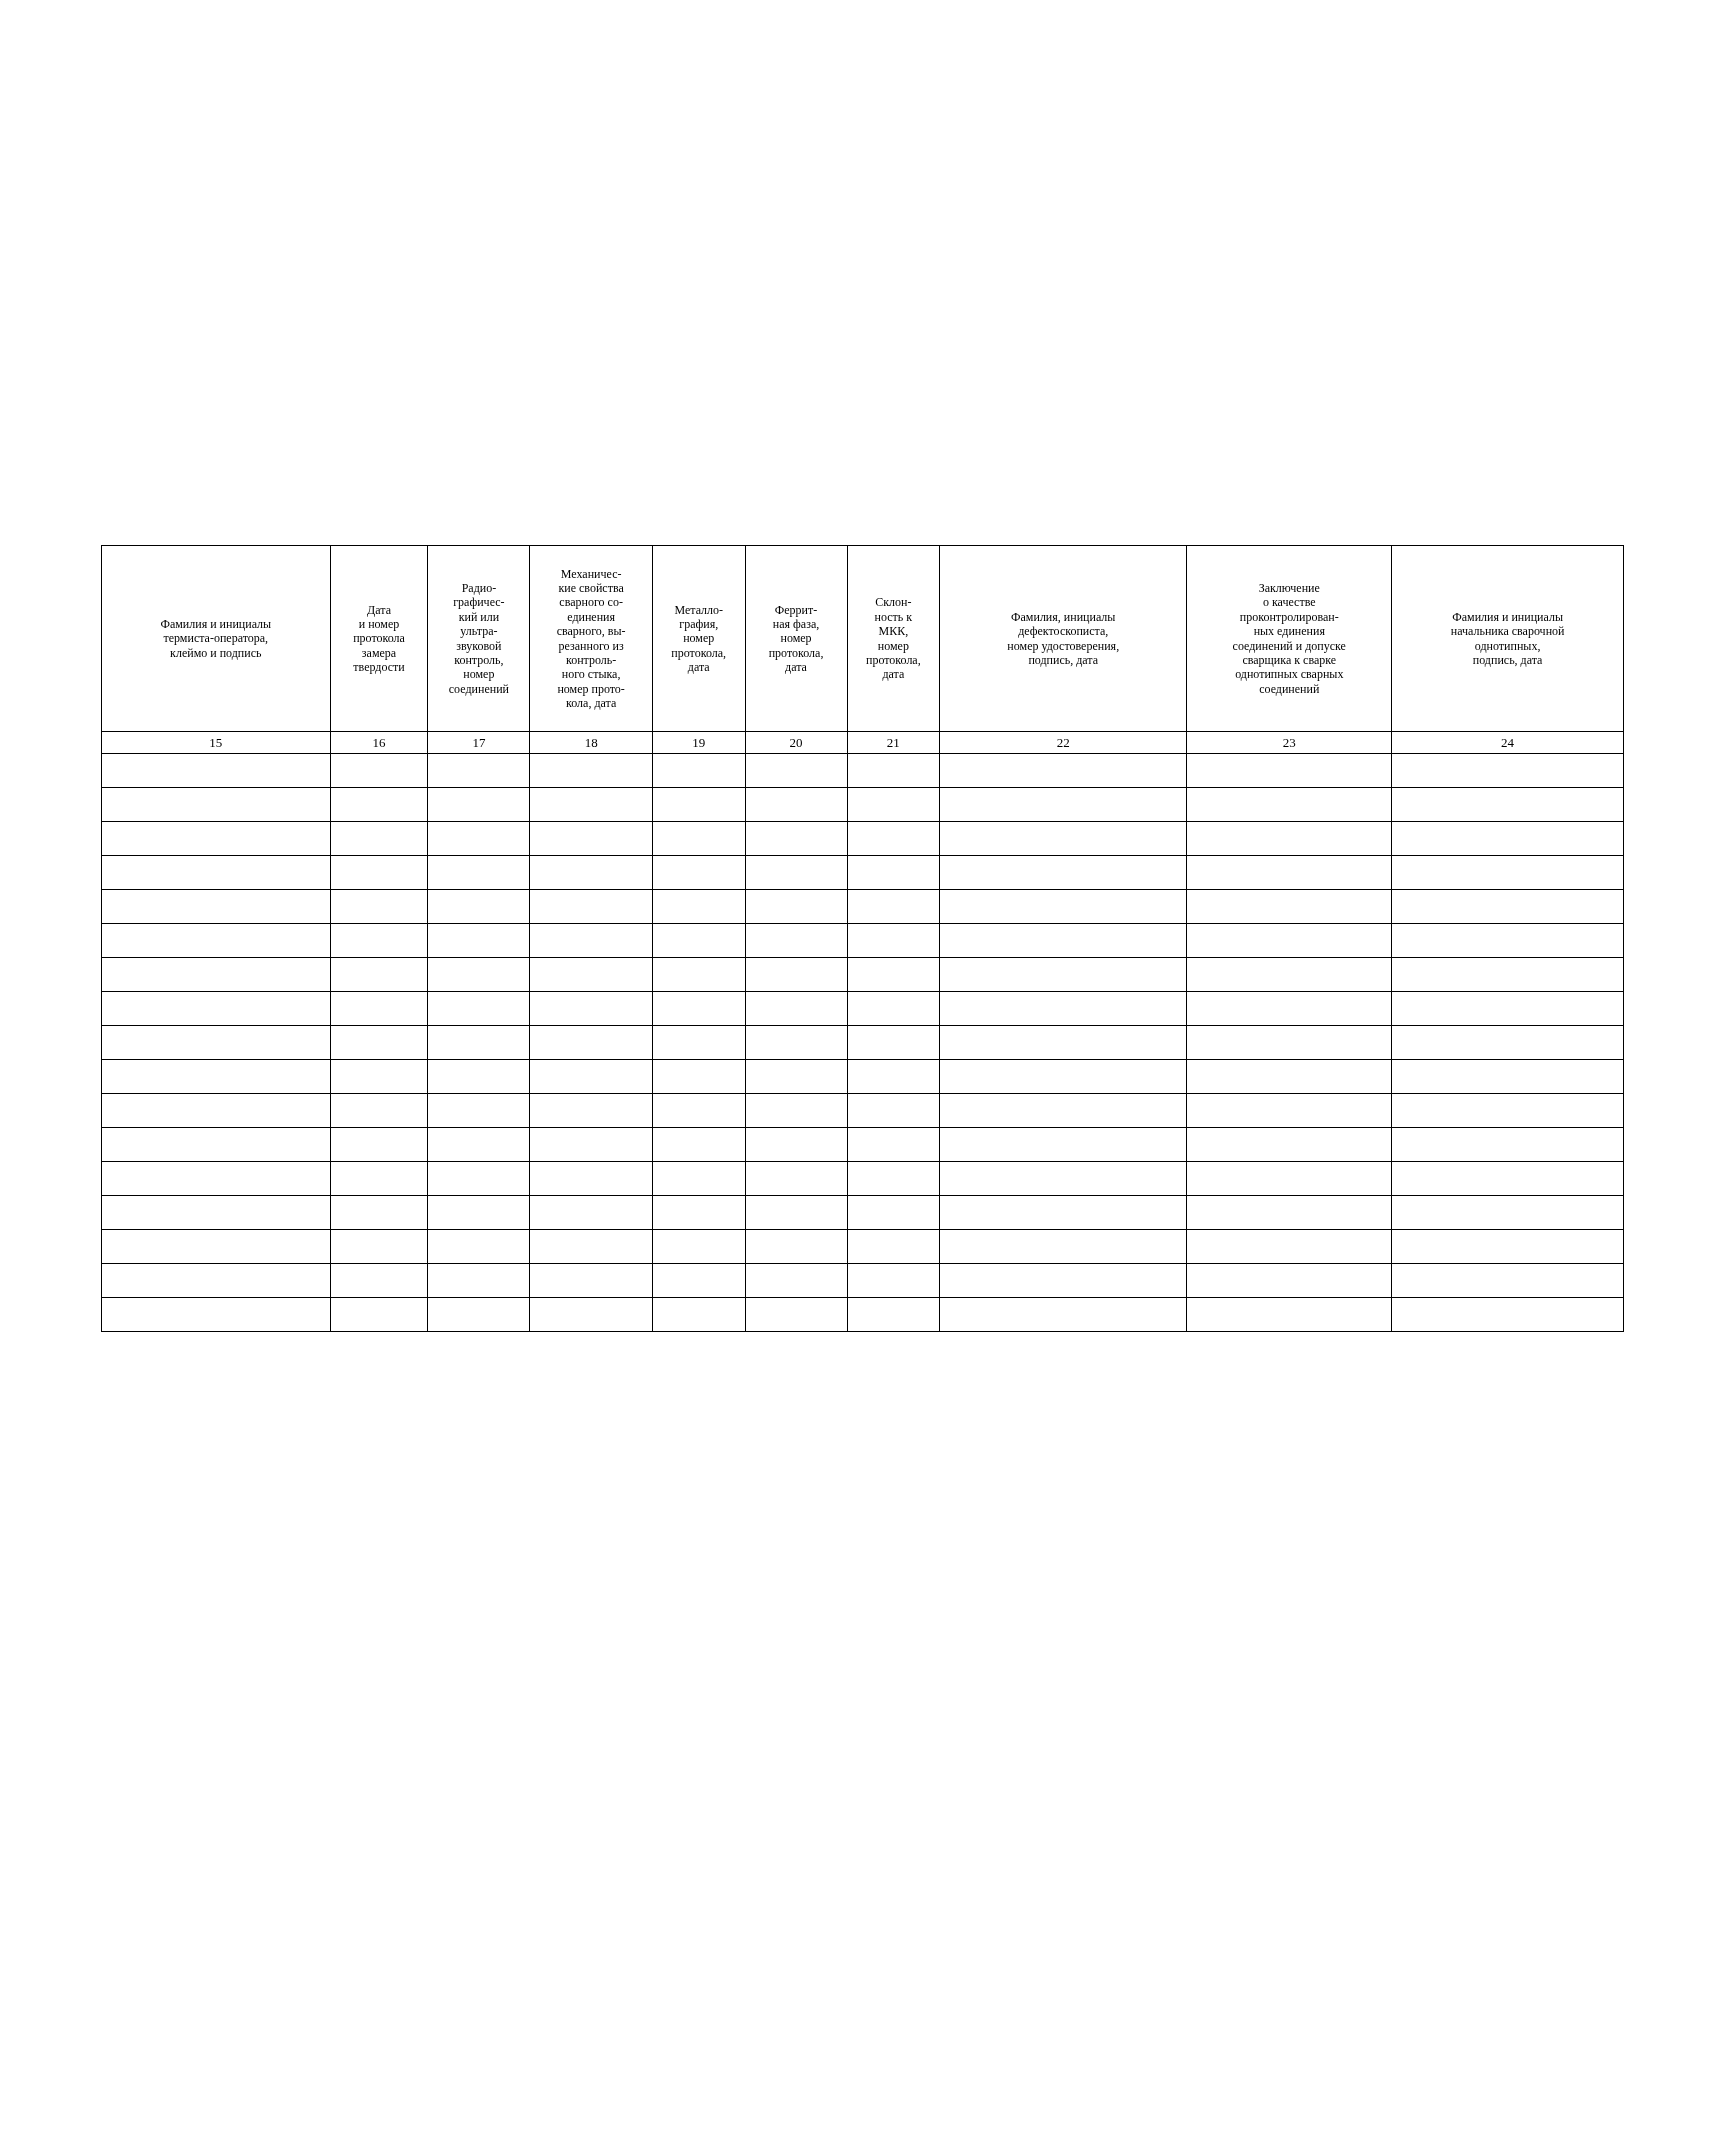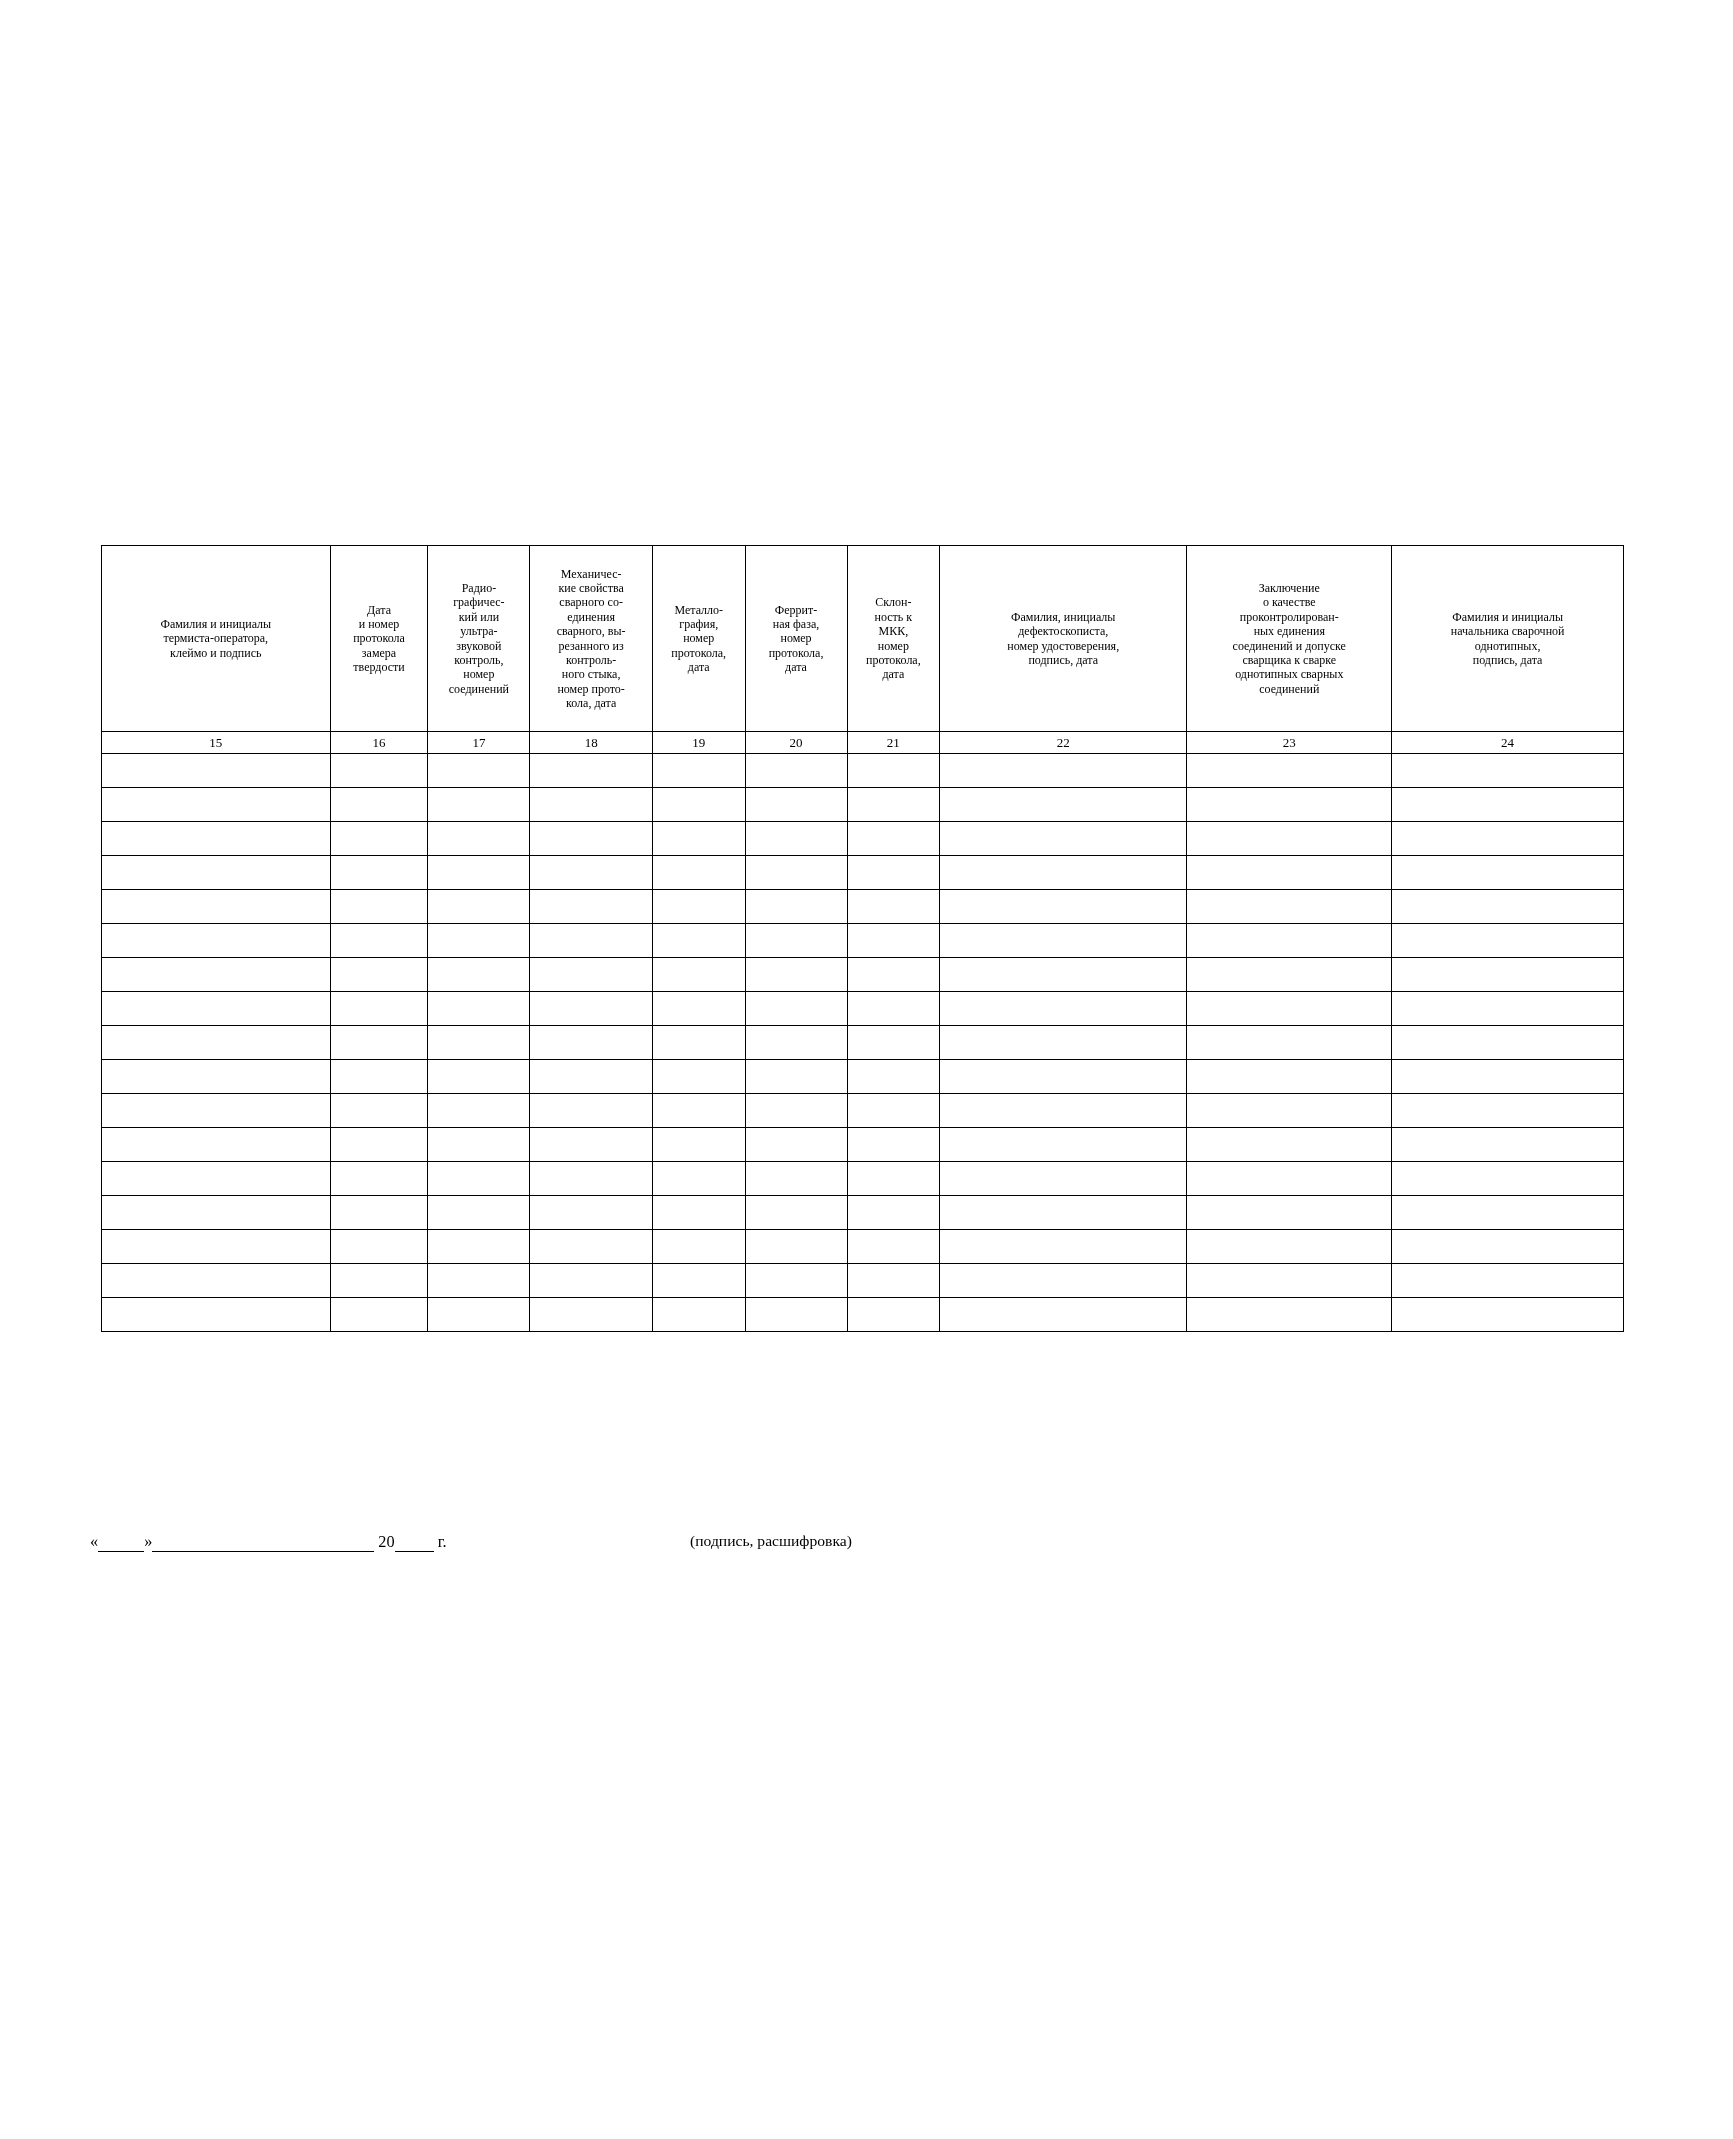--- a/index.html
+++ b/index.html
@@ -454,22 +454,16 @@
           <td class="data-cell"></td>
           <td class="data-cell"></td>
           <td class="data-cell"></td>
           <td class="data-cell"></td>
         </tr>
       </tbody>
     </table>
   </div>
 
   <div class="footer">
-    <div class="foot-line-2">
-      <span class="quote-open">«</span><span class="blank-short"></span><span class="quote-open">»</span><span class="blank-med"></span>
-      <span>20</span><span class="blank-tiny"></span>
-      <span>г.</span>
-      <span class="sign-hint">(подпись, расшифровка)</span>
-    </div>
   </div>
 
 </div>
 
 
 </body></html>

